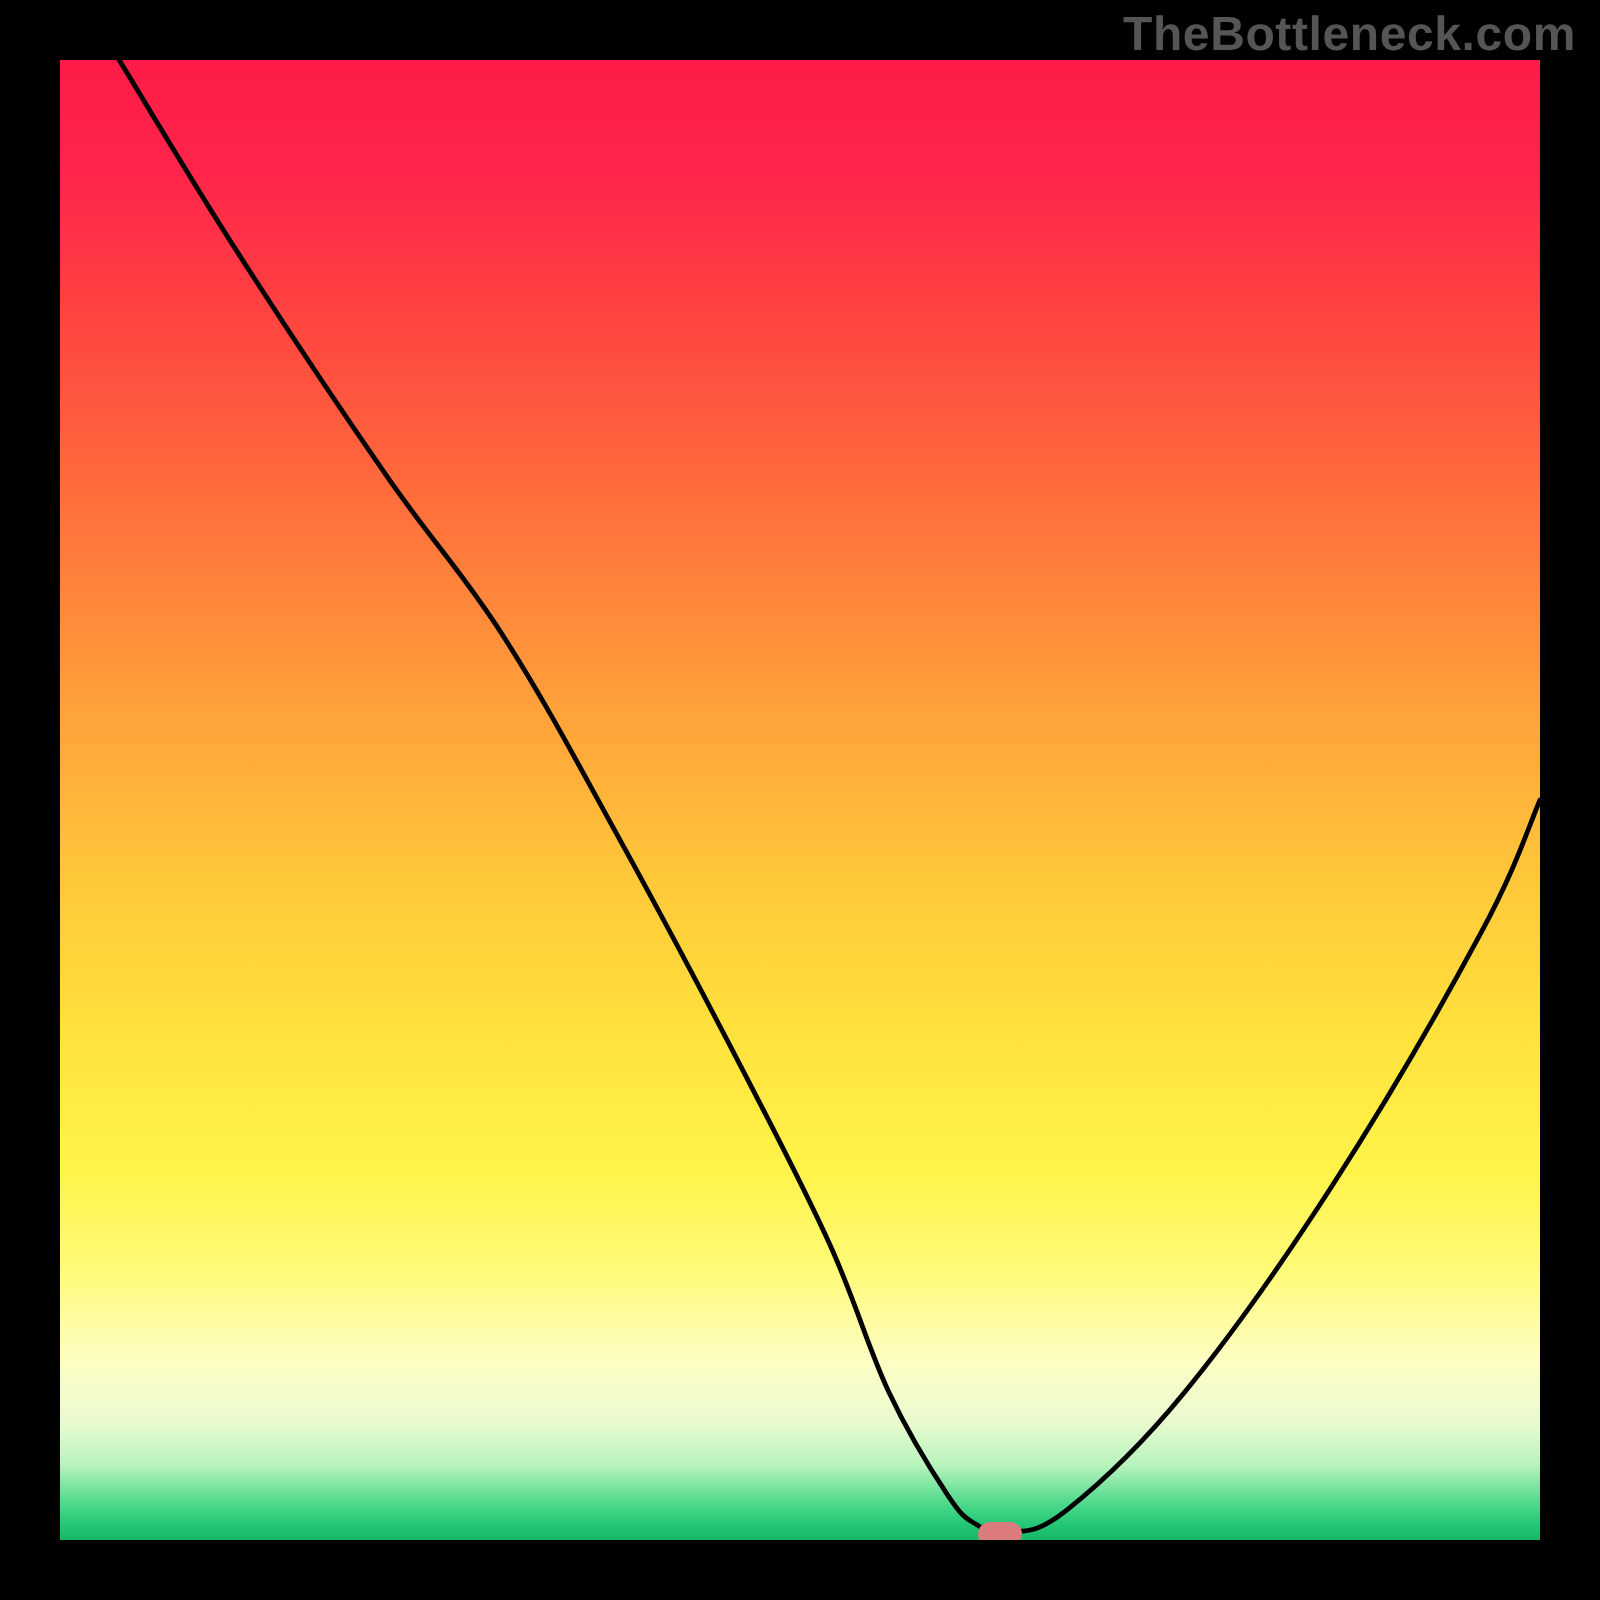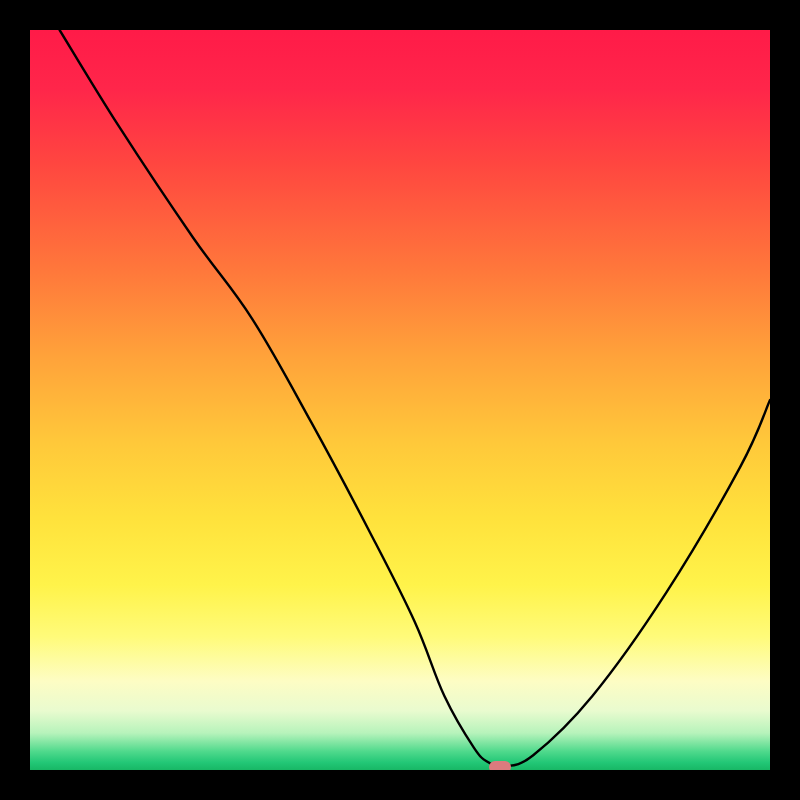--- a/index.html
+++ b/index.html
@@ -70,20 +70,21 @@
     border-radius: 6px;
     background: #db7b7e;
     transform: translate(-50%, -50%);
   }
 </style>
 </head>
 <body>
 
 <div class="frame">
 
+  <div class="watermark">TheBottleneck.com</div>
 
   <div class="plot-area">
     <div class="gradient"></div>
 
     <svg class="curve" viewBox="0 0 740 740" preserveAspectRatio="none">
       <path id="curve-path" fill="none" stroke="#000" stroke-width="2.4" stroke-linecap="round" stroke-linejoin="round" d="M 29.6,0 C 40.256,17.316000000000006 64.824,58.90400000000004 88.8,96.20000000000005 C 112.776,133.49600000000004 138.824,172.56800000000004 162.8,207.20000000000005 C 186.776,241.83200000000005 200.68800000000002,255.3 222,288.6 C 243.31199999999998,321.90000000000003 259.888,353.57200000000006 281.2,392.20000000000005 C 302.512,430.82800000000003 321.752,467.236 340.40000000000003,503.2 C 359.04800000000006,539.164 371.48,562.696 384.8,592 C 398.12,621.304 403.744,643.356 414.40000000000003,666 C 425.05600000000004,688.644 436.008,705.8119999999999 444,717.8 C 451.992,729.788 453.472,729.27 458.8,732.6 C 464.12800000000004,735.9300000000001 465.608,737.632 473.6,736.3 C 481.59200000000004,734.968 487.21600000000007,737.854 503.20000000000005,725.2 C 519.1840000000001,712.546 538.424,695.304 562.4,666 C 586.376,636.696 609.76,603.692 636.4,562.4 C 663.04,521.108 691.752,471.232 710.4,436.6 C 729.048,401.968 734.672,381.988 740,370"></path>
     </svg>
 
     <div class="marker" id="min-marker" style="left: 469.9px; top: 737.04px;"></div>
   </div>

